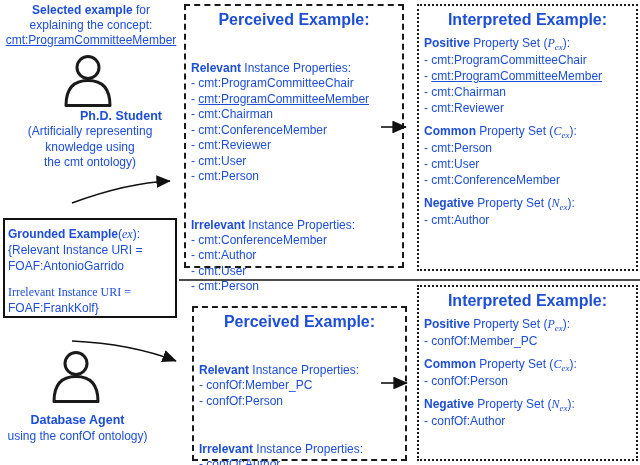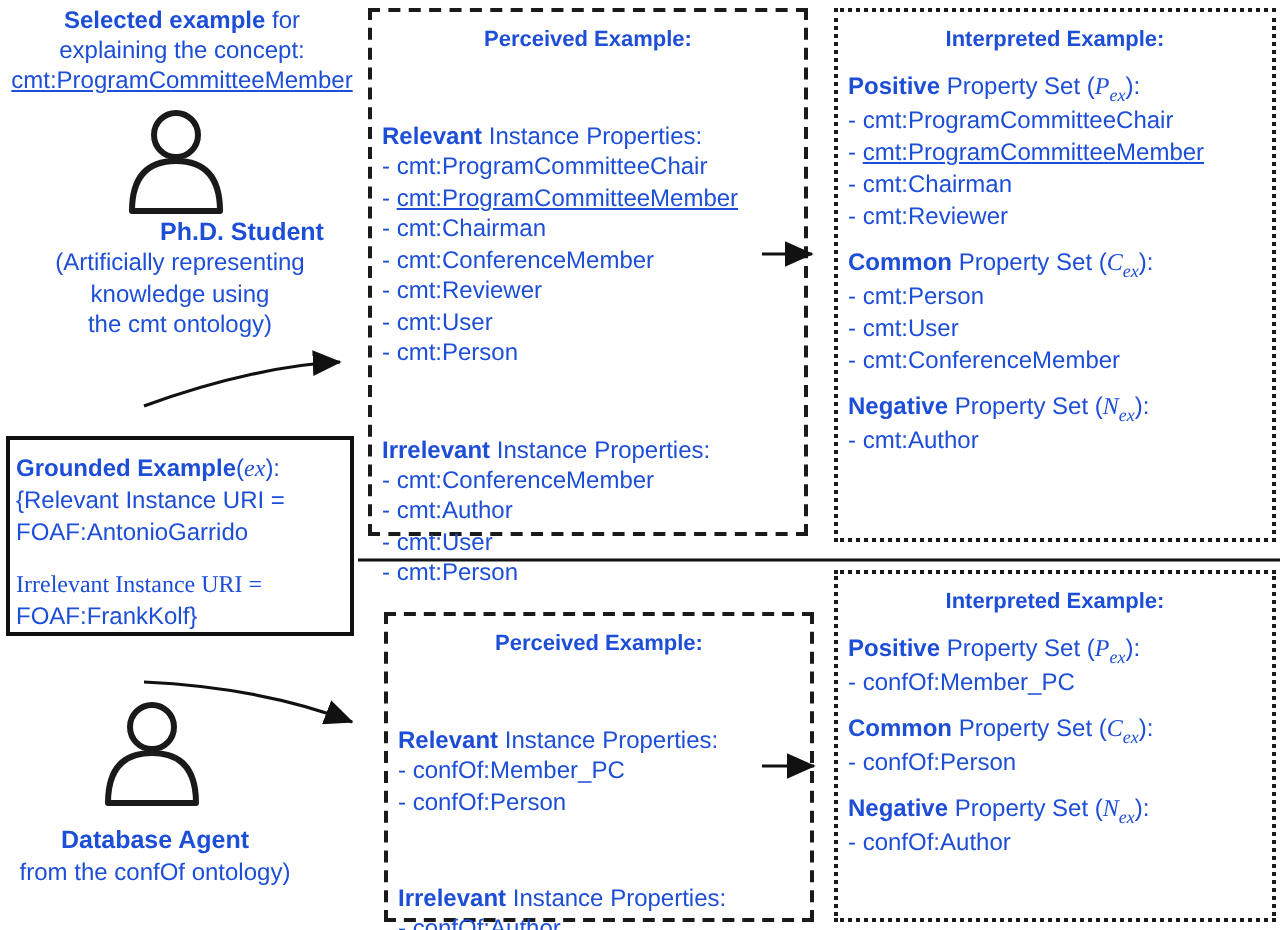--- a/index.html
+++ b/index.html
@@ -5,21 +5,21 @@
   html,body{margin:0;padding:0;background:#fff;}
   #canvas{position:relative;width:640px;height:465px;background:#ffffff;color:#1d4ed8;
           font-family:"Liberation Sans","DejaVu Sans",sans-serif;font-size:12px;overflow:hidden;}
   .abs{position:absolute;}
   .ctr{text-align:center;}
   .u{text-decoration:underline;}
   b{font-weight:bold;}
   .box{position:absolute;background:#fff;box-sizing:border-box;}
   .dashed{border:2px dashed #1a1a1a;}
   .dotted{border:2px dotted #1a1a1a;}
-  .bx-title{font-weight:bold;text-align:center;font-size:11px;padding-top:6px;line-height:16px;}
+  .bx-title{font-weight:bold;text-align:center;font-size:16px;padding-top:6px;line-height:16px;}
   .pad{padding:0 4px 0 5px;}
   .hdr{line-height:16px;margin-top:32px;}
   .sec{margin-top:7px;}
   .sec .hdr0{line-height:17px;}
   .list div{line-height:15.5px;}
   .ilist div{line-height:16px;}
   .mvar{font-family:"Liberation Serif","DejaVu Serif",serif;font-style:italic;}
   sub.msub{font-family:"Liberation Serif","DejaVu Serif",serif;font-style:italic;font-size:9px;line-height:0;}
   .cap{line-height:15px;}
   .small-lh{line-height:15.5px;}
@@ -61,21 +61,21 @@
     <div>FOAF:FrankKolf}</div>
   </div>
 
   <svg class="abs" style="left:50px;top:350px;width:52px;height:54px;" viewBox="0 0 52 54">
     <circle cx="26" cy="13.5" r="11" fill="none" stroke="#1a1a1a" stroke-width="3"></circle>
     <path d="M4 51.5 Q4 26.5 26 26.5 Q48 26.5 48 51.5 Z" fill="none" stroke="#1a1a1a" stroke-width="3" stroke-linejoin="round"></path>
   </svg>
 
   <div class="abs ctr" style="left:0;top:413px;width:155px;font-weight:bold;font-size:12.5px;">Database Agent</div>
   <div class="abs ctr small-lh" style="left:0;top:429px;width:155px;">
-    <div>from the confOf ontology)</div>
+    <div>using the confOf ontology)</div>
   </div>
 
   <div class="box dashed" style="left:184px;top:4px;width:220px;height:264px;">
     <div class="bx-title">Perceived Example:</div>
     <div class="pad">
       <div class="hdr"><b>Relevant</b><span> Instance Properties:</span></div>
       <div class="list">
           <div>- cmt:ProgramCommitteeChair</div>
           <div>- <span class="u">cmt:ProgramCommitteeMember</span></div>
           <div>- cmt:Chairman</div>

